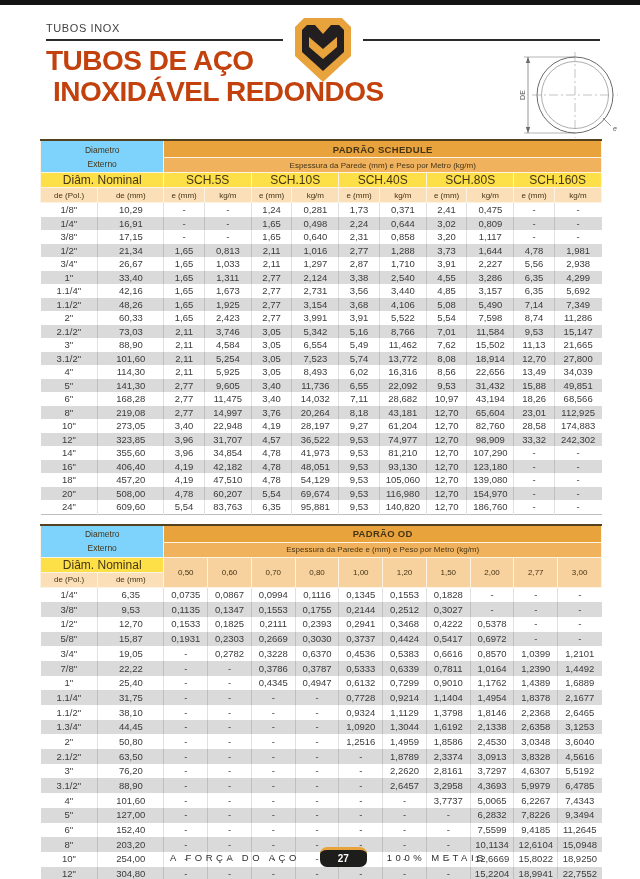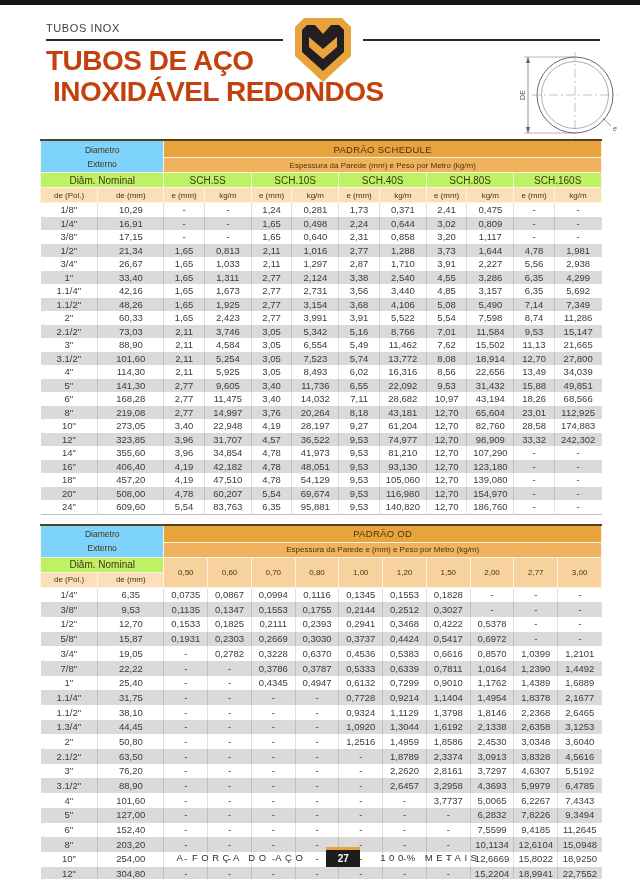--- a/index.html
+++ b/index.html
@@ -18,35 +18,35 @@
   .drawing { position:absolute; left:520px; top:45px; }
 
   
   .tables { margin:0 38px 0 40px; }
   table.spec-table { border-collapse:collapse; width:562px; table-layout:fixed; border-top:2px solid #53411f; border-bottom:1px solid #bfbfbf; }
   table.spec-table + table.spec-table { margin-top:9px; }
 
   .spec-table th { font-weight:normal; color:#453416; border:1px solid #fdf3e2; padding:0; text-align:center; }
   th.h-diam   { background:#7dd3fc; font-size:8.5px; line-height:14px; }
   th.h-diam span { white-space:pre-line; }
-  th.h-band1  { background:#e8a33c; font-size:9.5px; font-weight:normal; height:16px; letter-spacing:0.3px; }
+  th.h-band1  { background:#e8a33c; font-size:9.5px; font-weight:bold; height:16px; letter-spacing:0.3px; }
   th.h-band2  { background:#f1b25e; font-size:8px; height:14px; }
-  th.h-light  { background:#bef264; font-size:10px; height:14px; }
+  th.h-light  { background:#fde047; font-size:12px; height:14px; }
   th.h-tiny   { background:#fadfb9; font-size:8px; height:14px; }
   th.h-thick  { background:#f7d29e; font-size:8px;text-align:center; }
 
   .spec-table td { font-size:9.5px; line-height:9.5px; padding:2px 1px; text-align:center; color:#3b3b3b; border-right:1px solid rgba(0,0,0,0.12); }
   .spec-table td:last-child { border-right:none; }
   .spec-table tbody tr:nth-child(even) { background:#dadada; }
   #od-body td { padding:2.6px 1px; }
 
   
   .footer { position:absolute; left:17px; right:0; bottom:12px; display:flex; align-items:center; justify-content:center; gap:20px; }
   .footer .ftext { font-size:9.5px; letter-spacing:3.5px; color:#2e2e2e; }
-  .pagebox { background:#1d1d1b; border-top:3px solid #e8a33c; width:34px; height:17px; display:flex; align-items:center; justify-content:center; color:#ffffff; font-size:10px; font-weight:bold; }
+  .pagebox { background:#1d1d1b; border-top:3px solid #e8a33c; width:47px; height:17px; display:flex; align-items:center; justify-content:center; color:#ffffff; font-size:10px; font-weight:bold;border-radius:7px; }
 </style>
 </head>
 <body>
 
 <div class="topbar"></div>
 
 <div class="header">
   <div class="eyebrow">TUBOS INOX</div>
   <div class="rule"></div>
 

